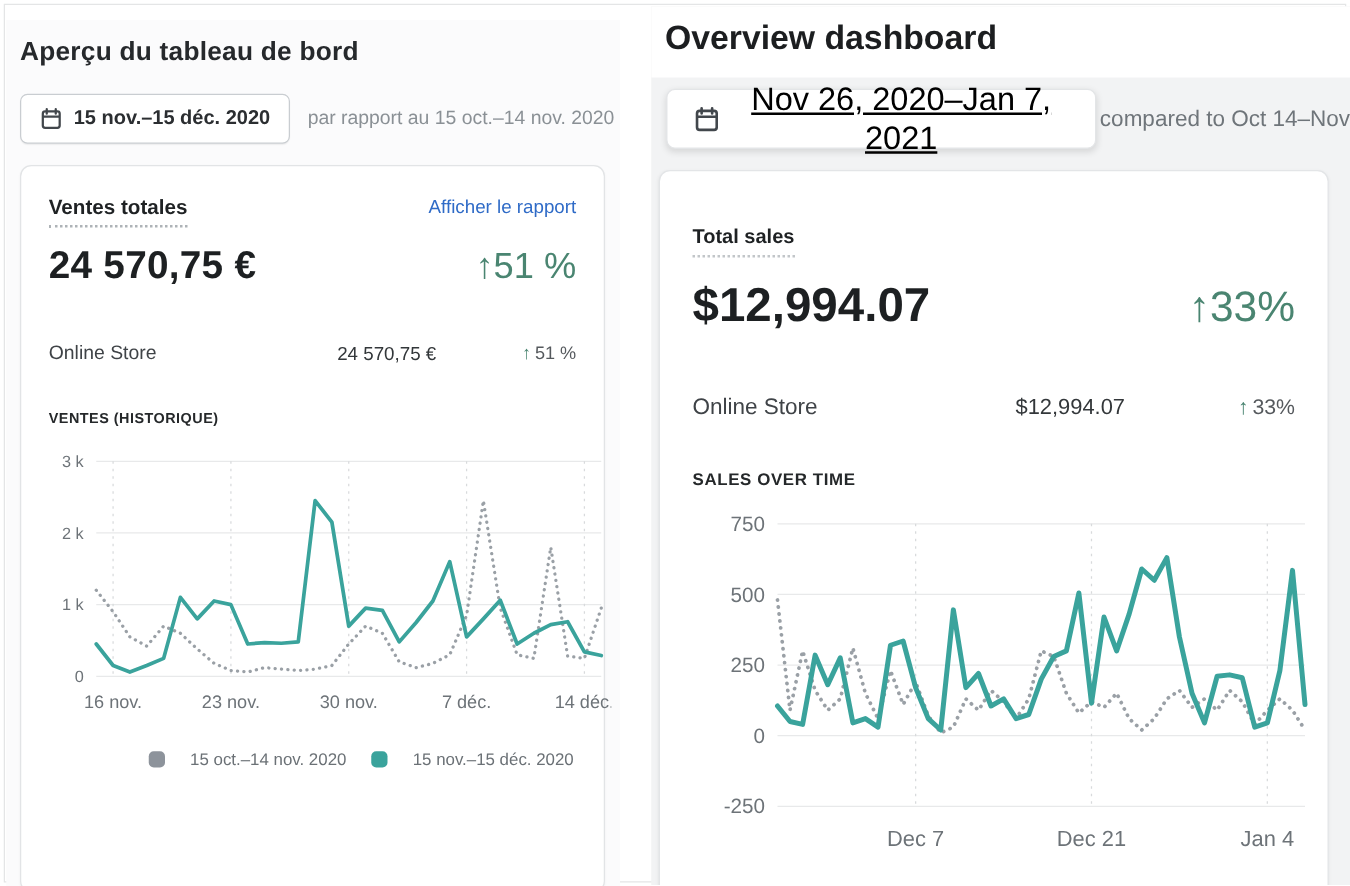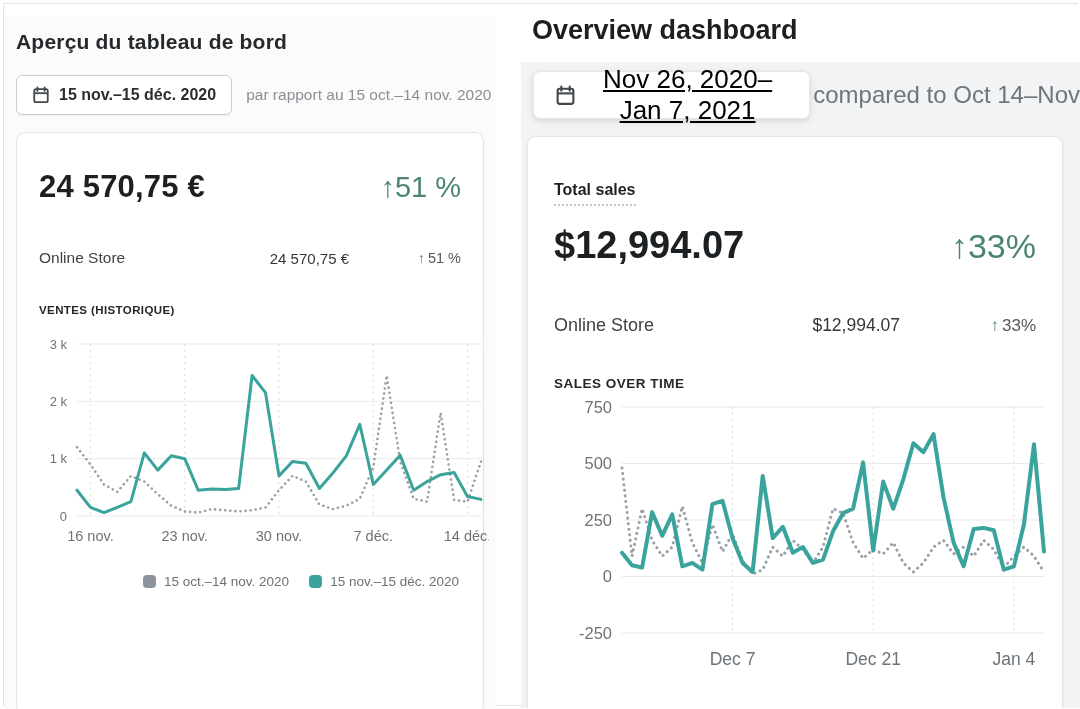--- a/index.html
+++ b/index.html
@@ -37,51 +37,51 @@
   .big-change-l{font-size:29px;color:#4a8571;}
   .rows-l{margin-top:44px;}
   .m-row{display:flex;align-items:center;margin-bottom:37px;}
   .m-row .lbl{flex:1;font-size:15.5px;color:#3f4347;}
   .m-row .val{width:152px;text-align:right;font-size:15px;color:#33373a;}
   .m-row .chg{width:112px;text-align:right;font-size:14.5px;color:#55595d;}
   .chg .arrow{color:#4a8571;margin-right:3px;}
   .chart-title-l{margin-top:2px;font-size:11.5px;font-weight:700;letter-spacing:.4px;color:#25282a;}
   .chart-wrap-l{margin:8px -32px 0 -2px;}
   .legend{display:flex;justify-content:flex-end;gap:20px;margin:14px 2px 0 0;}
-  .legend-item{display:flex;align-items:center;gap:8px;font-size:13.5px;color:#6b7176;}
+  .legend-item{display:flex;align-items:center;gap:20px;font-size:13.5px;color:#6b7176;}
   .legend-swatch{width:13px;height:13px;border-radius:4px;flex:0 0 auto;}
 
   
   .panel-right{position:absolute;left:521px;top:5px;width:559px;height:703px;background:#f2f3f4;z-index:1;overflow:hidden;}
   .pr-titleband{position:absolute;left:0;top:0;width:100%;height:57px;background:#ffffff;}
   .pr-title{position:absolute;left:11px;top:10px;font-size:27px;font-weight:700;color:#1c1e20;}
   .pr-daterow{position:absolute;left:12px;top:65px;height:50px;display:flex;align-items:center;}
   .date-btn-r{height:48px;border-radius:7px;padding:0 21px;gap:11px;border:1px solid #e3e5e7;
     box-shadow:0 2px 6px rgba(0,0,0,.12);}
   .date-btn-r .cal{width:21px;height:21px;}
   .pr-daterow .date-label{font-size:26px;text-decoration:underline;}
-  .pr-compare{margin-left:3px;font-size:24px;color:#6f757a;white-space:nowrap;}
+  .pr-compare{margin-left:3px;font-size:18px;color:#6f757a;white-space:nowrap;}
 
   .card-r{
     position:absolute;left:6px;top:131px;width:536px;height:640px;background:#fff;
     border:1px solid #e3e5e7;border-radius:9px;box-shadow:0 1px 3px rgba(0,0,0,.06);
     padding:44px 26px 0 26px;box-sizing:border-box;
   }
   .metric-title-r{font-size:16px;font-weight:700;color:#1e2123;
     border-bottom:2px dotted #c2c6c9;padding-bottom:5px;display:inline-block;cursor:default;}
   .value-row-r{display:flex;align-items:baseline;justify-content:space-between;margin-top:18px;}
   .big-value-r{font-size:38px;font-weight:700;color:#1d2022;}
   .big-change-r{font-size:34px;color:#4a8571;}
   .rows-r{margin-top:48px;}
   .m-row-r{display:flex;align-items:center;}
   .m-row-r .lbl{flex:1;font-size:18px;color:#3f4347;}
   .m-row-r .val{width:190px;text-align:right;font-size:17.5px;color:#33373a;}
   .m-row-r .chg{width:136px;text-align:right;font-size:17px;color:#55595d;}
   .chart-title-r{margin-top:40px;font-size:13.5px;font-weight:700;letter-spacing:.5px;color:#25282a;}
-  .chart-wrap-r{margin:0 -30px 0 -4px;text-decoration:underline;}
+  .chart-wrap-r{margin:12px -30px 0 -4px;text-decoration:underline;}
 
   svg.chart text{font-family:"Liberation Sans",sans-serif;fill:#6d7378;}
 </style>
 </head>
 <body>
 
 <div class="frame"></div>
 
 <div class="panel-left">
   <div class="pl-title">Aperçu du tableau de bord</div>
@@ -92,20 +92,24 @@
         <path d="M6 1.5v4M14 1.5v4" stroke-linecap="round"></path>
         <rect x="2.5" y="3.5" width="15" height="14.5" rx="2"></rect>
         <path d="M2.5 8h15"></path>
       </svg>
       <span class="date-label">15 nov.–15 déc. 2020</span>
     </button>
     <span class="pl-compare">par rapport au 15 oct.–14 nov. 2020</span>
   </div>
 
   <div class="card-l">
+    <div class="metric-head">
+      <span class="metric-title-l">Ventes totales</span>
+      <a class="report-link">Afficher le rapport</a>
+    </div>
     <div class="value-row-l">
       <span class="big-value-l">24 570,75 €</span>
       <span class="big-change-l">↑51 %</span>
     </div>
 
     <div class="rows-l">
       <div class="m-row">
         <span class="lbl">Online Store</span>
         <span class="val">24 570,75 €</span>
         <span class="chg"><span class="arrow">↑</span><span>51 %</span></span>

